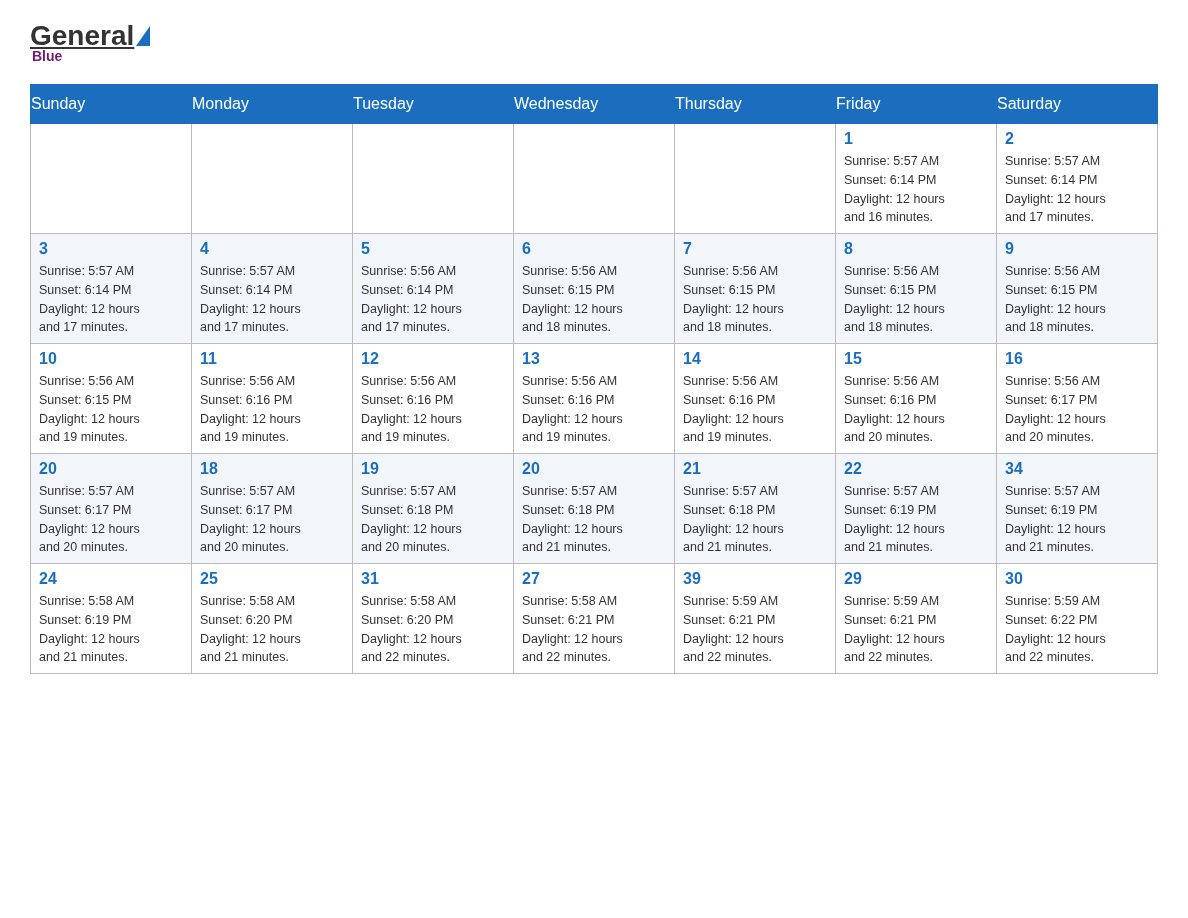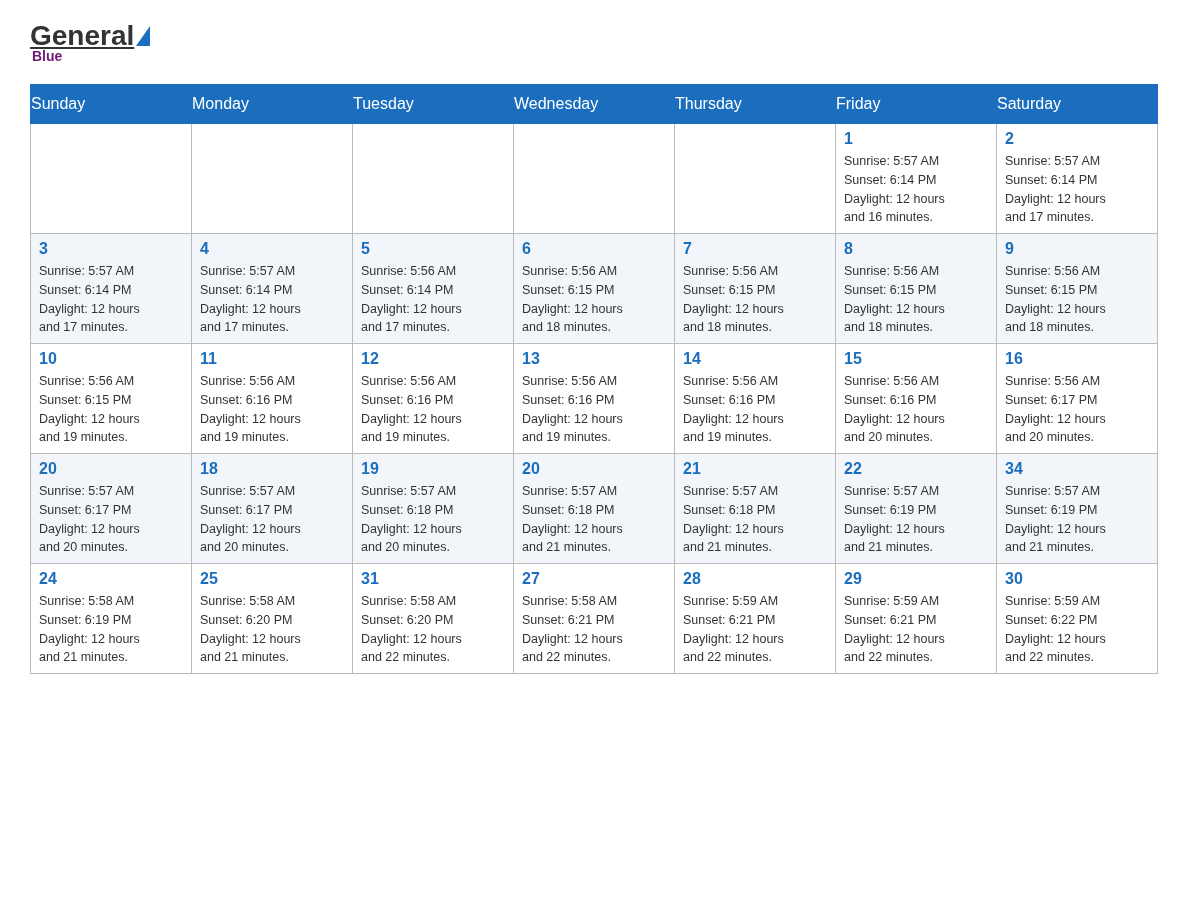--- a/index.html
+++ b/index.html
@@ -323,21 +323,21 @@
 and 22 minutes.</div>
         </td>
         <td>
           <div class="day-number">27</div>
           <div class="day-info" style="white-space: pre-line;">Sunrise: 5:58 AM
 Sunset: 6:21 PM
 Daylight: 12 hours
 and 22 minutes.</div>
         </td>
         <td>
-          <div class="day-number">28</div>
+          <div class="day-number">39</div>
           <div class="day-info" style="white-space: pre-line;">Sunrise: 5:59 AM
 Sunset: 6:21 PM
 Daylight: 12 hours
 and 22 minutes.</div>
         </td>
         <td>
           <div class="day-number">29</div>
           <div class="day-info" style="white-space: pre-line;">Sunrise: 5:59 AM
 Sunset: 6:21 PM
 Daylight: 12 hours

